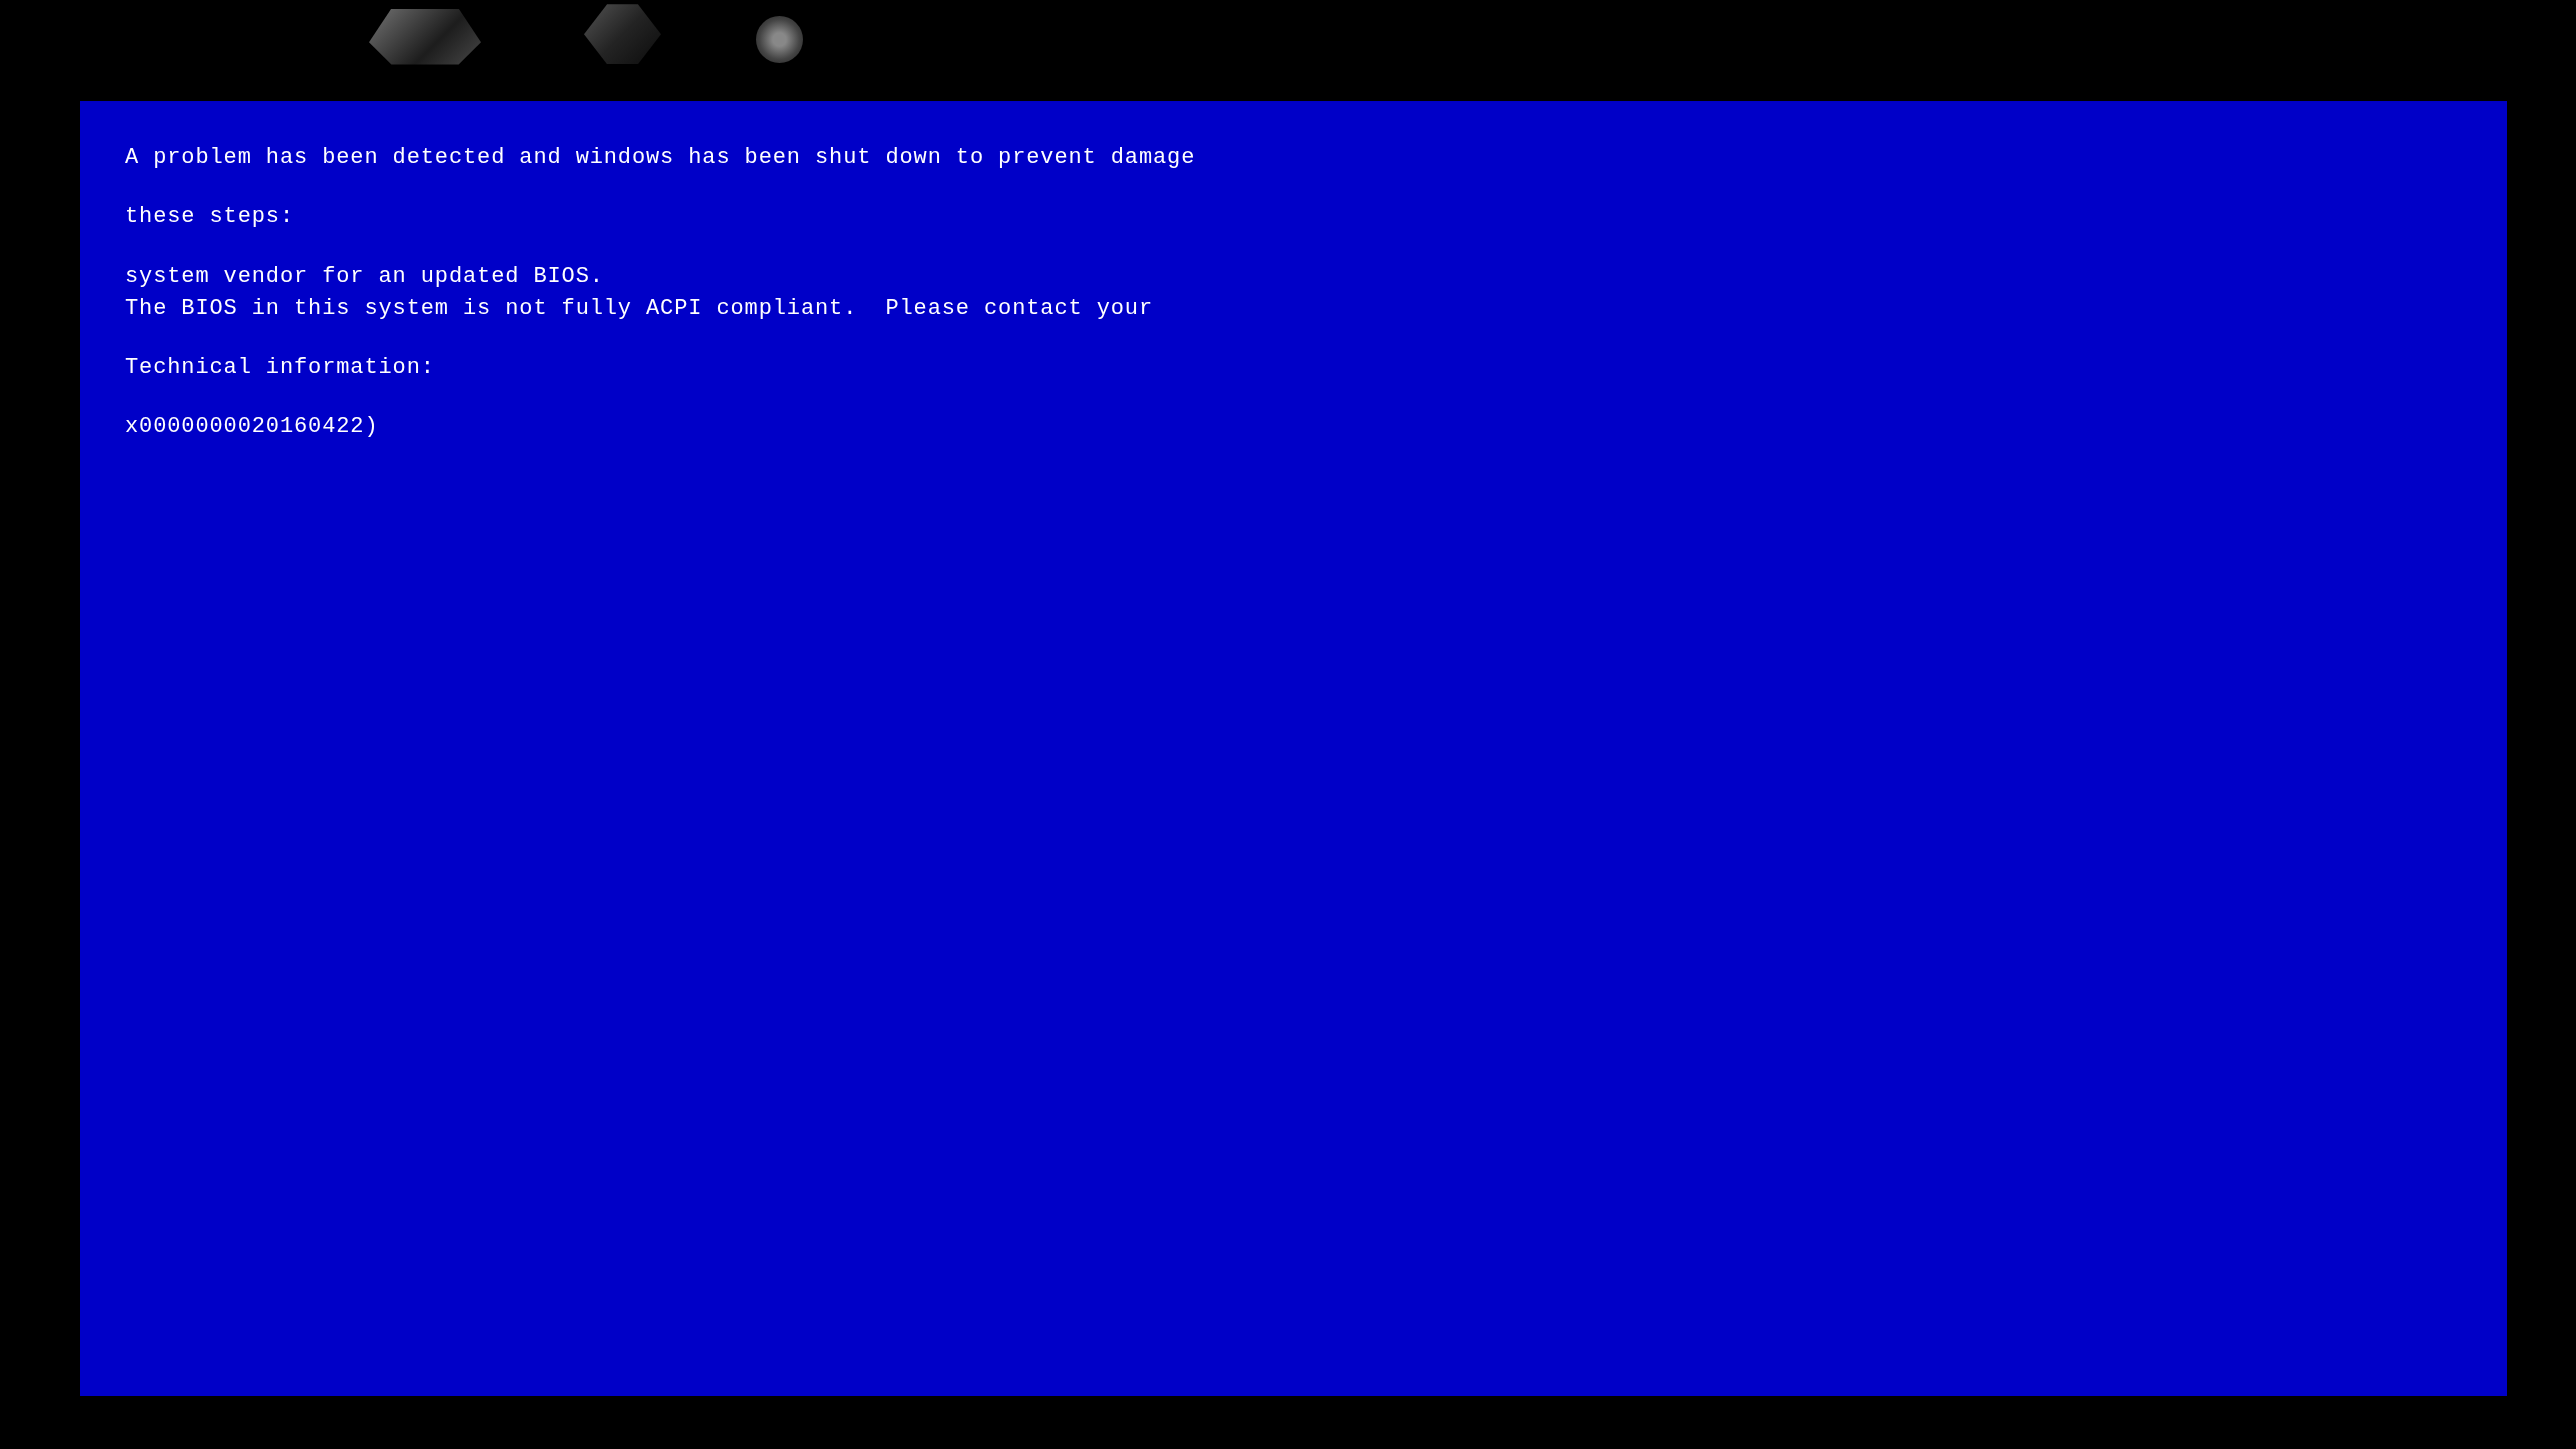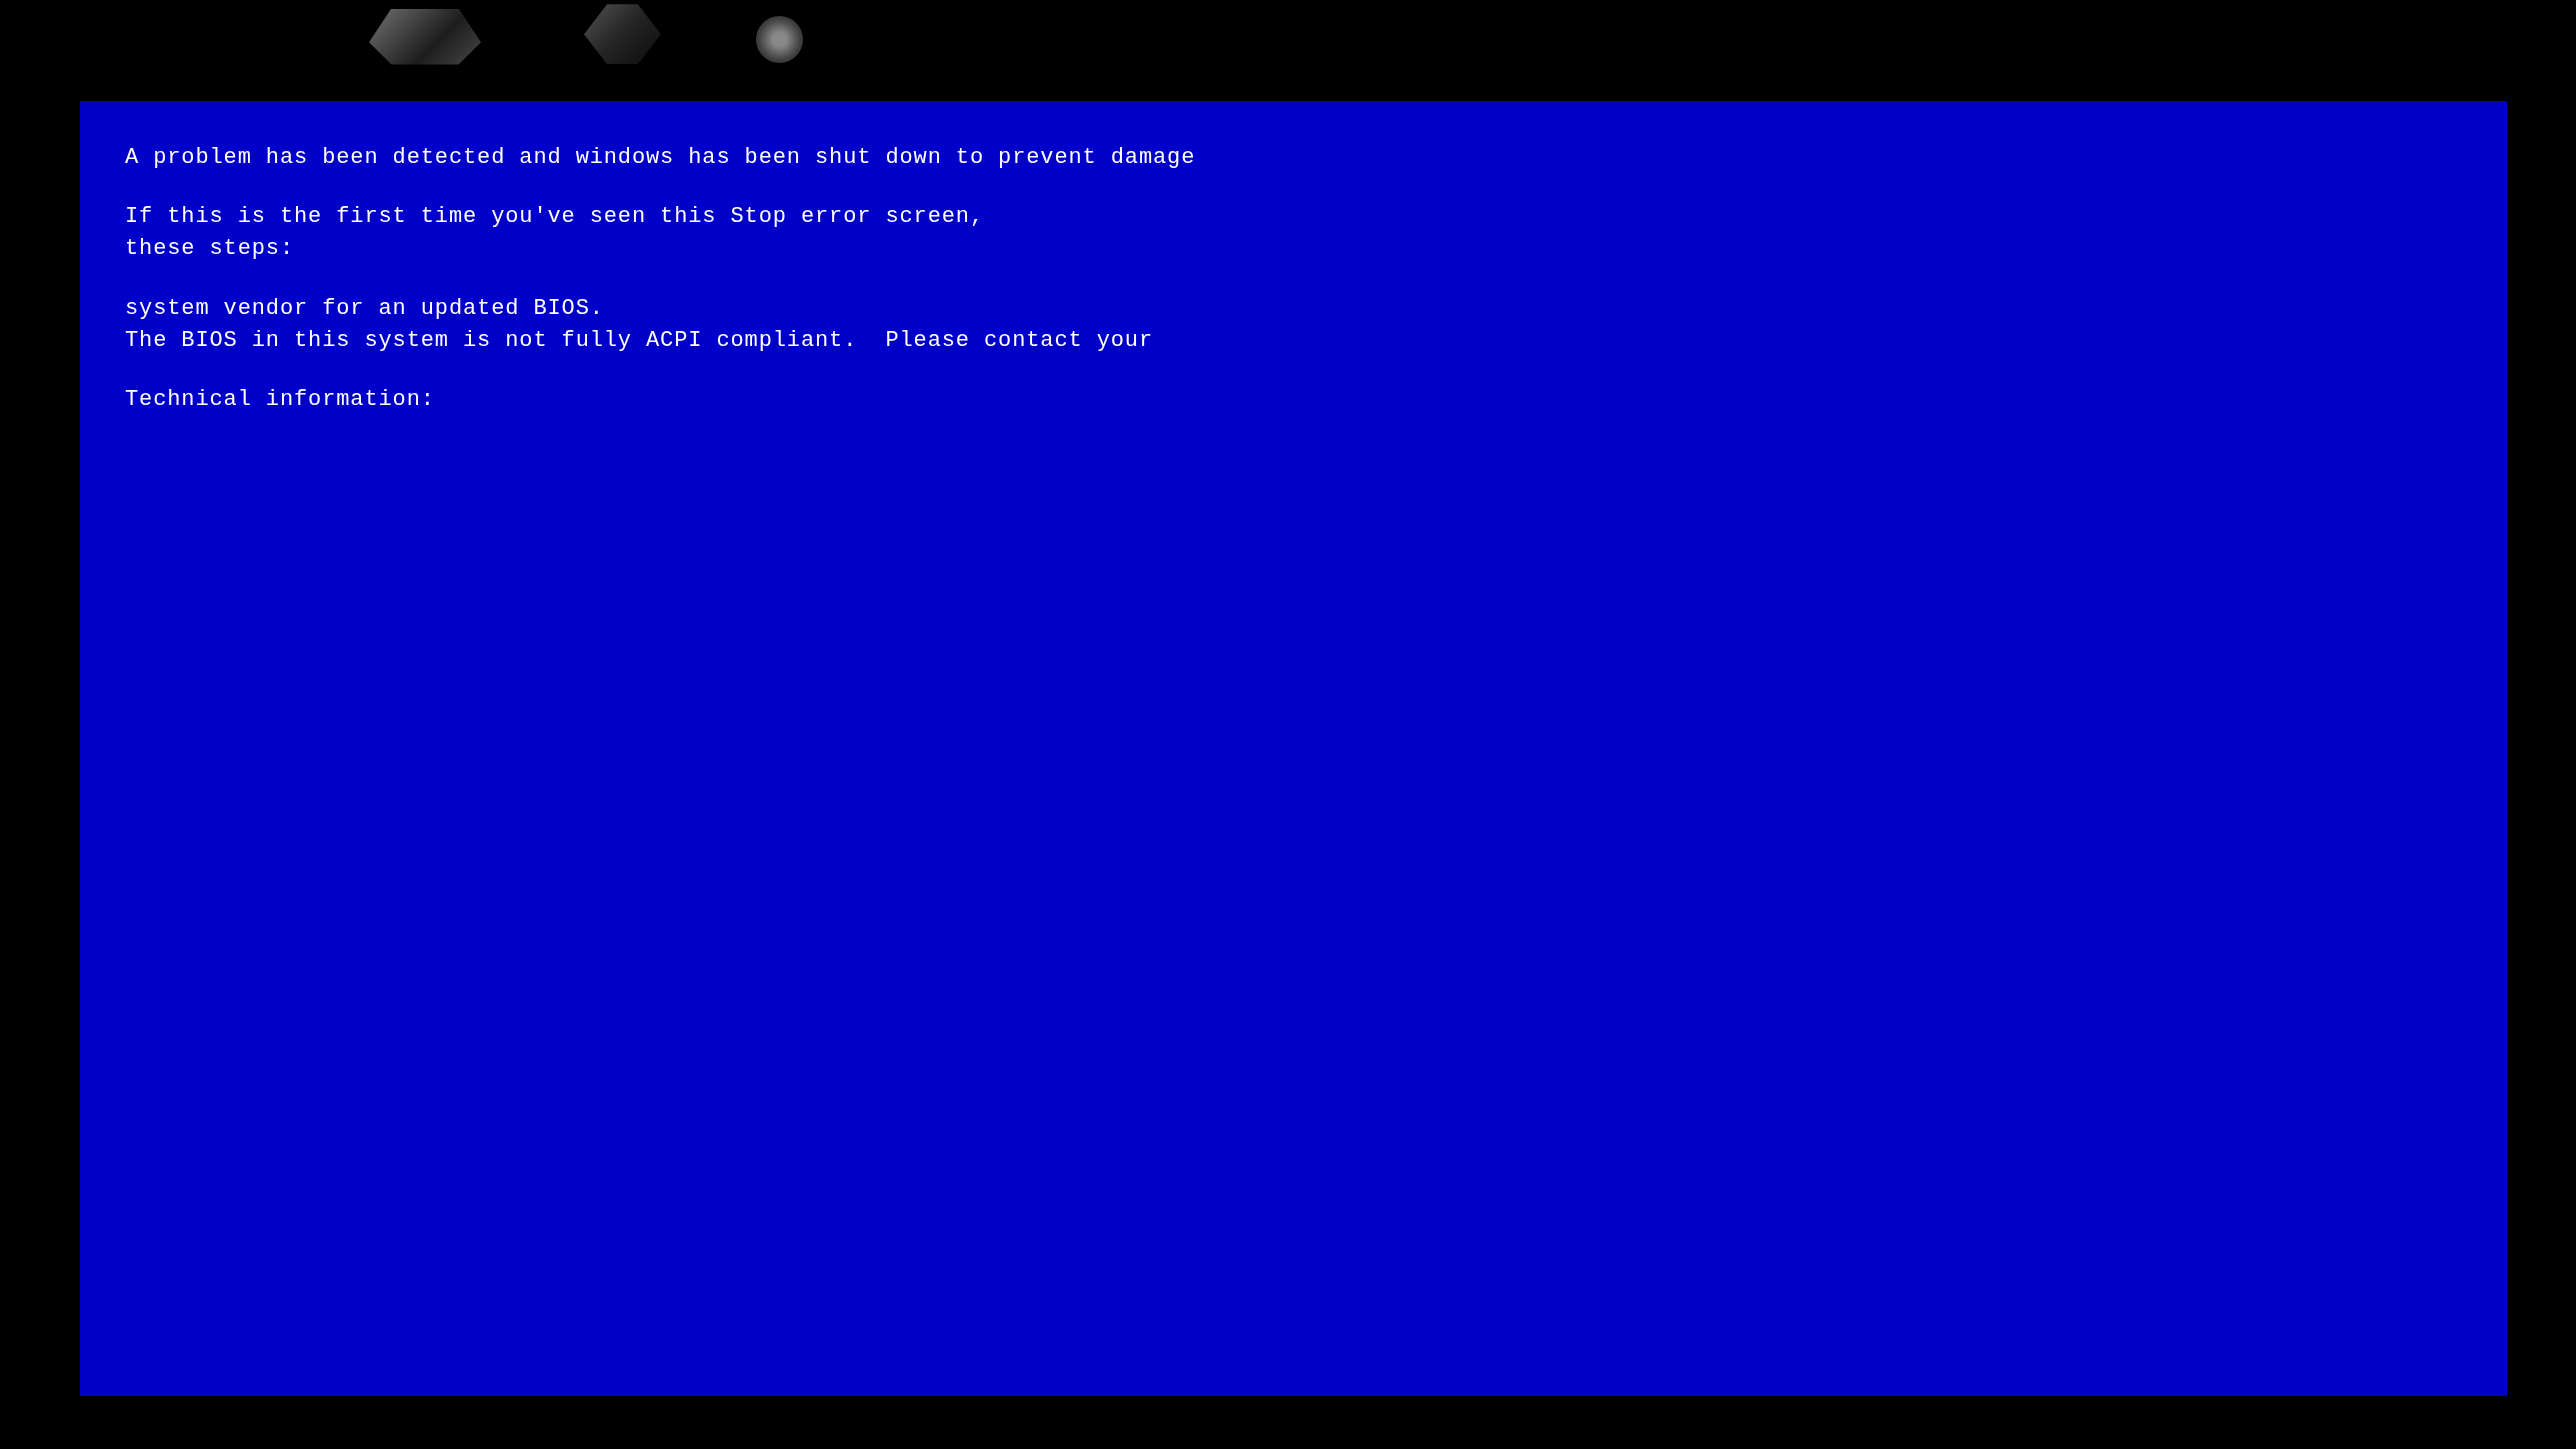--- a/index.html
+++ b/index.html
@@ -111,23 +111,23 @@
 
 <div class="outer-container">
   <div class="camera-artifact">
     <div class="camera-dot"></div>
   </div>
   <div class="camera-overlay"></div>
 
   <div class="bsod-screen">
     <span class="bsod-line">A problem has been detected and windows has been shut down to prevent damage</span>
     <div class="bsod-spacer"></div>
-    <span class="bsod-line">If this is the first time you've seen this Stop error screen,</span>
     <span class="bsod-line">these steps:</span>
     <div class="bsod-spacer"></div>
     <span class="bsod-line">system vendor for an updated BIOS.</span>
     <span class="bsod-line">The BIOS in this system is not fully ACPI compliant.  Please contact your</span>
     <div class="bsod-spacer"></div>
     <span class="bsod-line">Technical information:</span>
     <div class="bsod-spacer"></div>
+    <span class="bsod-line">x0000000020160422)</span>
   </div>
 </div>
 
 
 </body></html>

